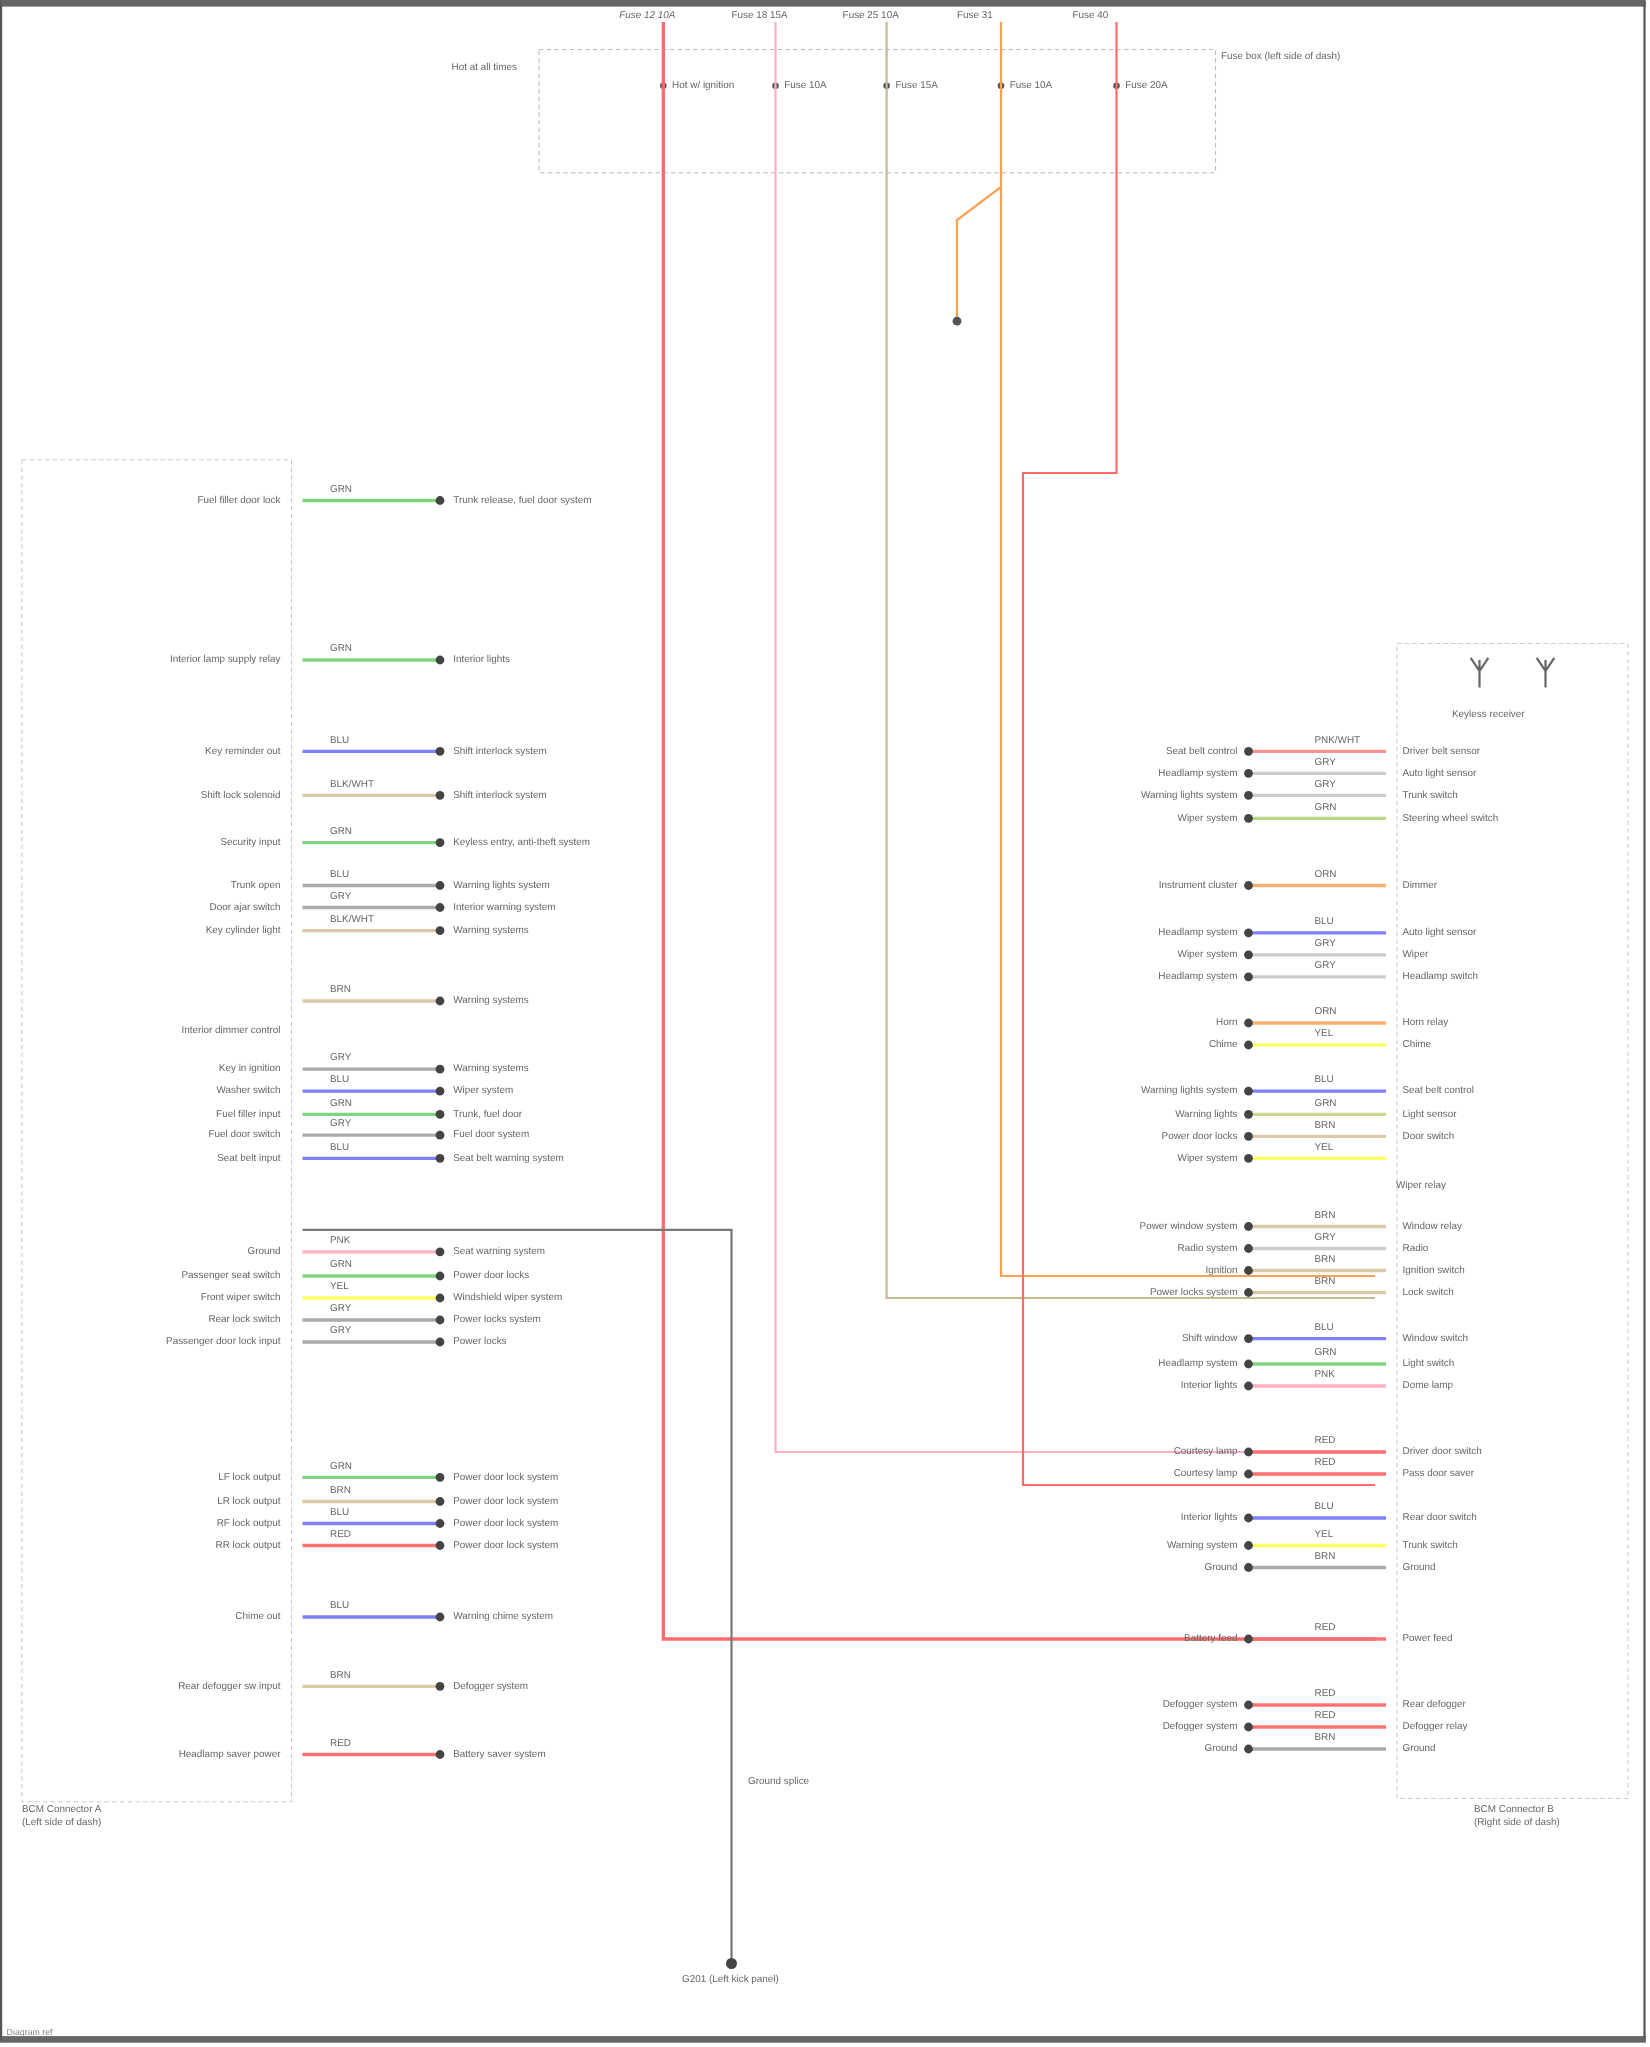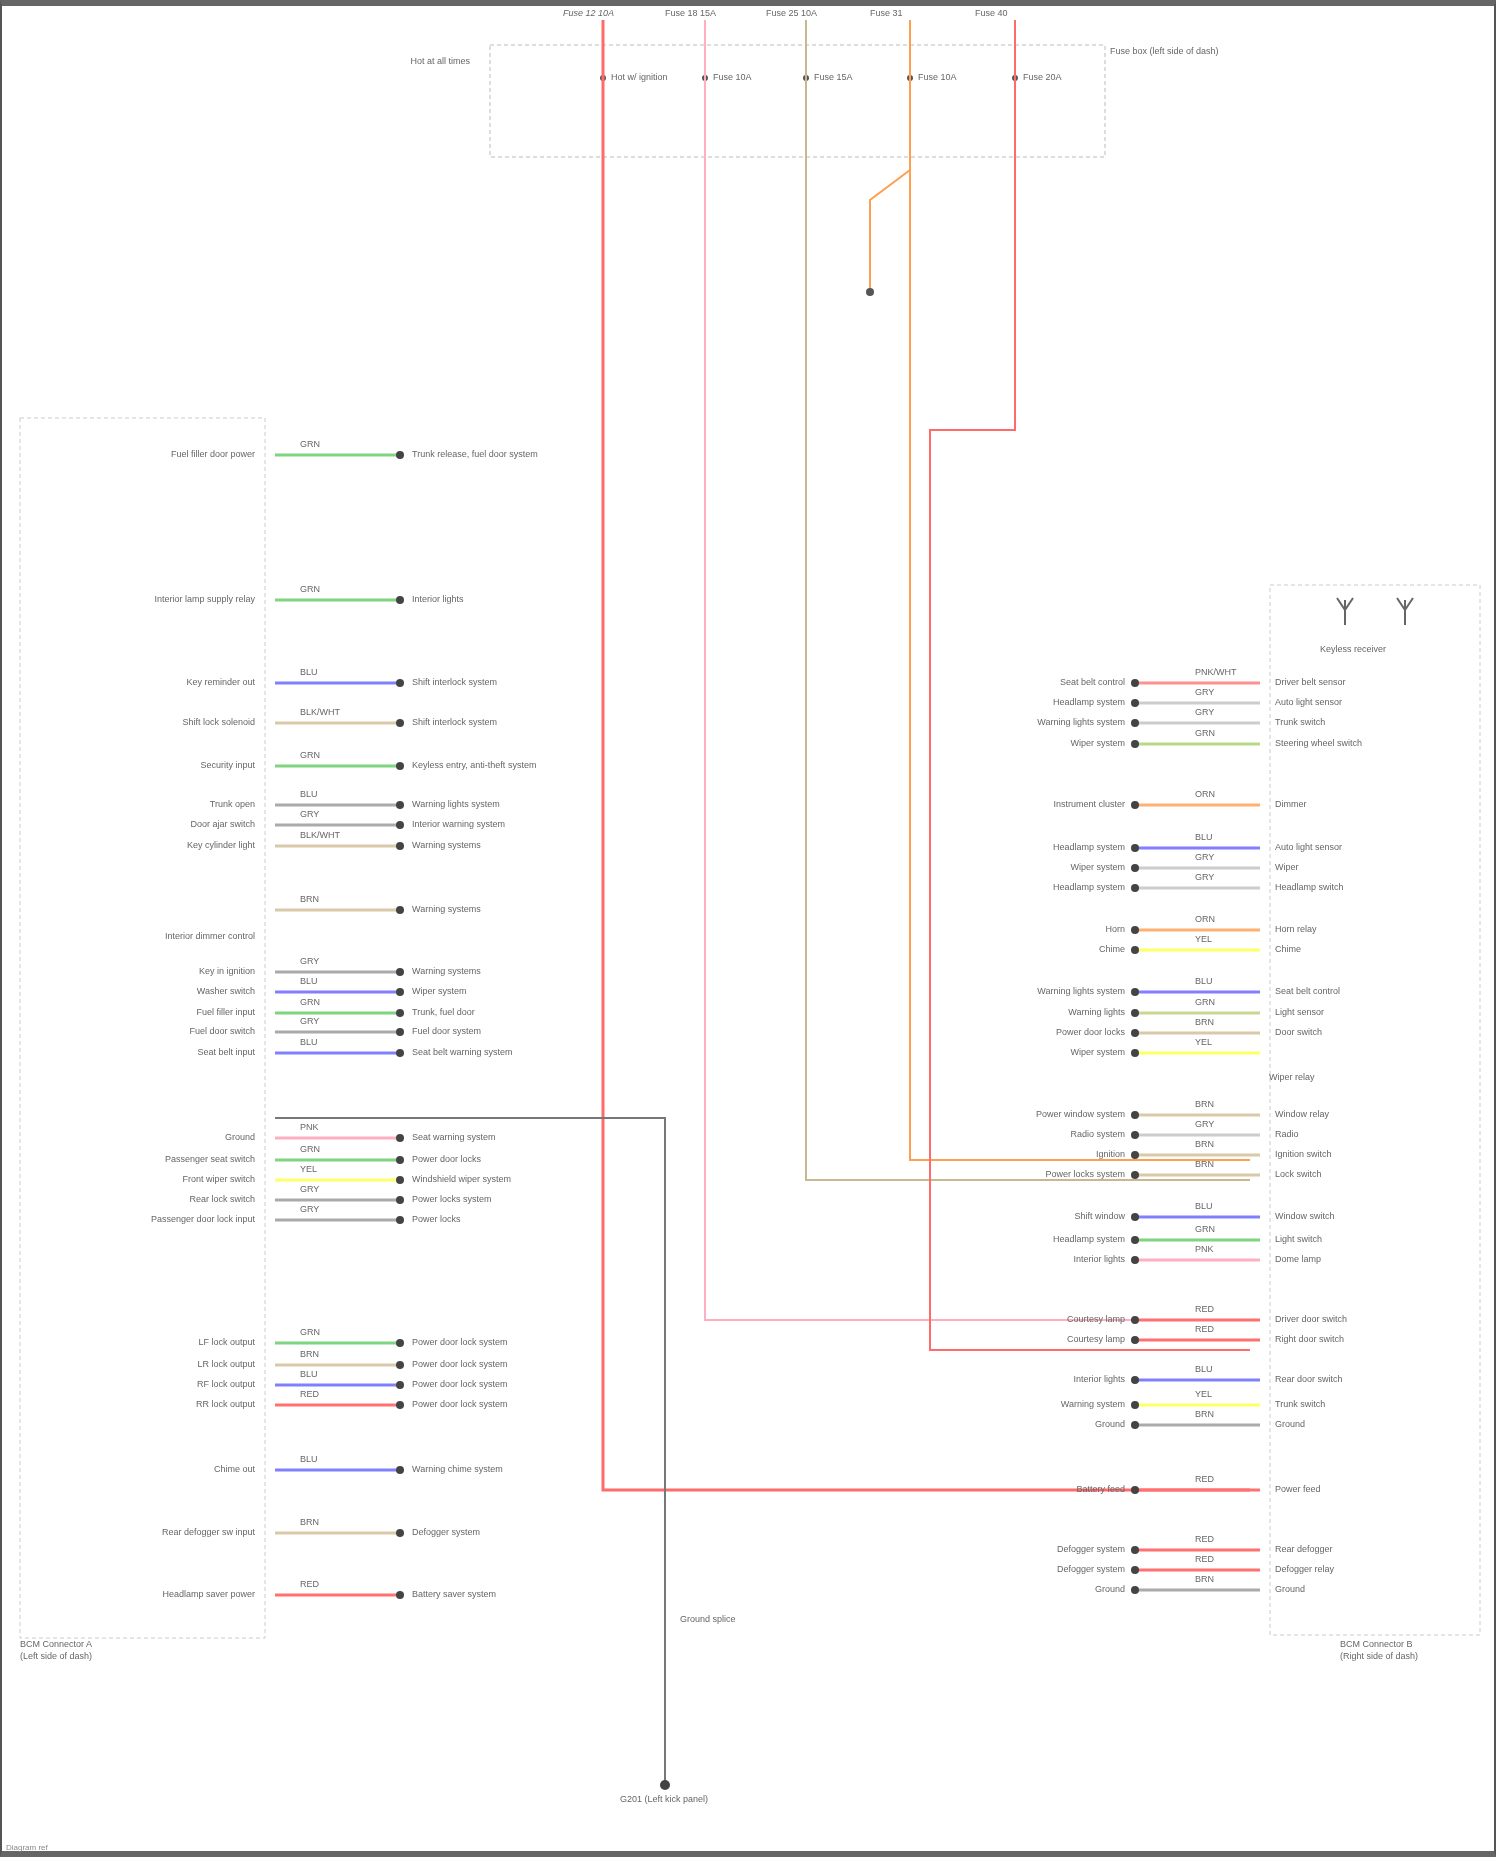--- a/index.html
+++ b/index.html
@@ -155,21 +155,21 @@
     <div class="lbl" style="left: 665px; top: 8px;">Fuse 18 15A</div>
     <div class="lbl" style="left: 713px; top: 72px;">Fuse 10A</div>
     <div class="lbl" style="left: 766px; top: 8px;">Fuse 25 10A</div>
     <div class="lbl" style="left: 814px; top: 72px;">Fuse 15A</div>
     <div class="lbl" style="left: 870px; top: 8px;">Fuse 31</div>
     <div class="lbl" style="left: 918px; top: 72px;">Fuse 10A</div>
     <div class="lbl" style="left: 975px; top: 8px;">Fuse 40</div>
     <div class="lbl" style="left: 1023px; top: 72px;">Fuse 20A</div>
     <div class="lbl" style="left: 20px; top: 1639px;">BCM Connector A</div>
     <div class="lbl" style="left: 20px; top: 1651px;">(Left side of dash)</div>
-    <div class="lbl r" style="left: 25px; top: 449px; width: 230px;">Fuel filler door power</div>
+    <div class="lbl r" style="left: 25px; top: 449px; width: 230px;">Fuel filler door lock</div>
     <div class="lbl" style="left: 300px; top: 439px;">GRN</div>
     <div class="lbl" style="left: 412px; top: 449px;">Trunk release, fuel door system</div>
     <div class="lbl r" style="left: 25px; top: 594px; width: 230px;">Interior lamp supply relay</div>
     <div class="lbl" style="left: 300px; top: 584px;">GRN</div>
     <div class="lbl" style="left: 412px; top: 594px;">Interior lights</div>
     <div class="lbl r" style="left: 25px; top: 677px; width: 230px;">Key reminder out</div>
     <div class="lbl" style="left: 300px; top: 667px;">BLU</div>
     <div class="lbl" style="left: 412px; top: 677px;">Shift interlock system</div>
     <div class="lbl r" style="left: 25px; top: 717px; width: 230px;">Shift lock solenoid</div>
     <div class="lbl" style="left: 300px; top: 707px;">BLK/WHT</div>
@@ -306,21 +306,21 @@
     <div class="lbl" style="left: 1195px; top: 1224px;">GRN</div>
     <div class="lbl" style="left: 1275px; top: 1234px;">Light switch</div>
     <div class="lbl r" style="left: 925px; top: 1254px; width: 200px;">Interior lights</div>
     <div class="lbl" style="left: 1195px; top: 1244px;">PNK</div>
     <div class="lbl" style="left: 1275px; top: 1254px;">Dome lamp</div>
     <div class="lbl r" style="left: 925px; top: 1314px; width: 200px;">Courtesy lamp</div>
     <div class="lbl" style="left: 1195px; top: 1304px;">RED</div>
     <div class="lbl" style="left: 1275px; top: 1314px;">Driver door switch</div>
     <div class="lbl r" style="left: 925px; top: 1334px; width: 200px;">Courtesy lamp</div>
     <div class="lbl" style="left: 1195px; top: 1324px;">RED</div>
-    <div class="lbl" style="left: 1275px; top: 1334px;">Right door switch</div>
+    <div class="lbl" style="left: 1275px; top: 1334px;">Pass door saver</div>
     <div class="lbl r" style="left: 925px; top: 1374px; width: 200px;">Interior lights</div>
     <div class="lbl" style="left: 1195px; top: 1364px;">BLU</div>
     <div class="lbl" style="left: 1275px; top: 1374px;">Rear door switch</div>
     <div class="lbl r" style="left: 925px; top: 1399px; width: 200px;">Warning system</div>
     <div class="lbl" style="left: 1195px; top: 1389px;">YEL</div>
     <div class="lbl" style="left: 1275px; top: 1399px;">Trunk switch</div>
     <div class="lbl r" style="left: 925px; top: 1419px; width: 200px;">Ground</div>
     <div class="lbl" style="left: 1195px; top: 1409px;">BRN</div>
     <div class="lbl" style="left: 1275px; top: 1419px;">Ground</div>
     <div class="lbl r" style="left: 925px; top: 1484px; width: 200px;">Battery feed</div>

